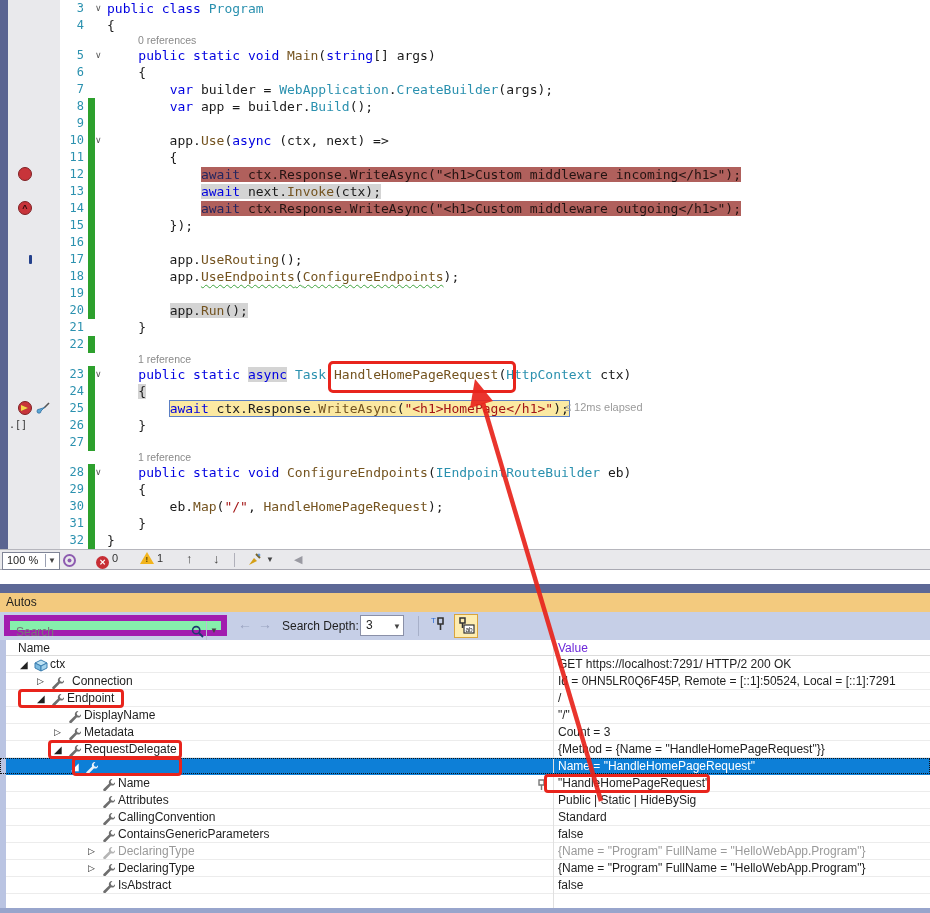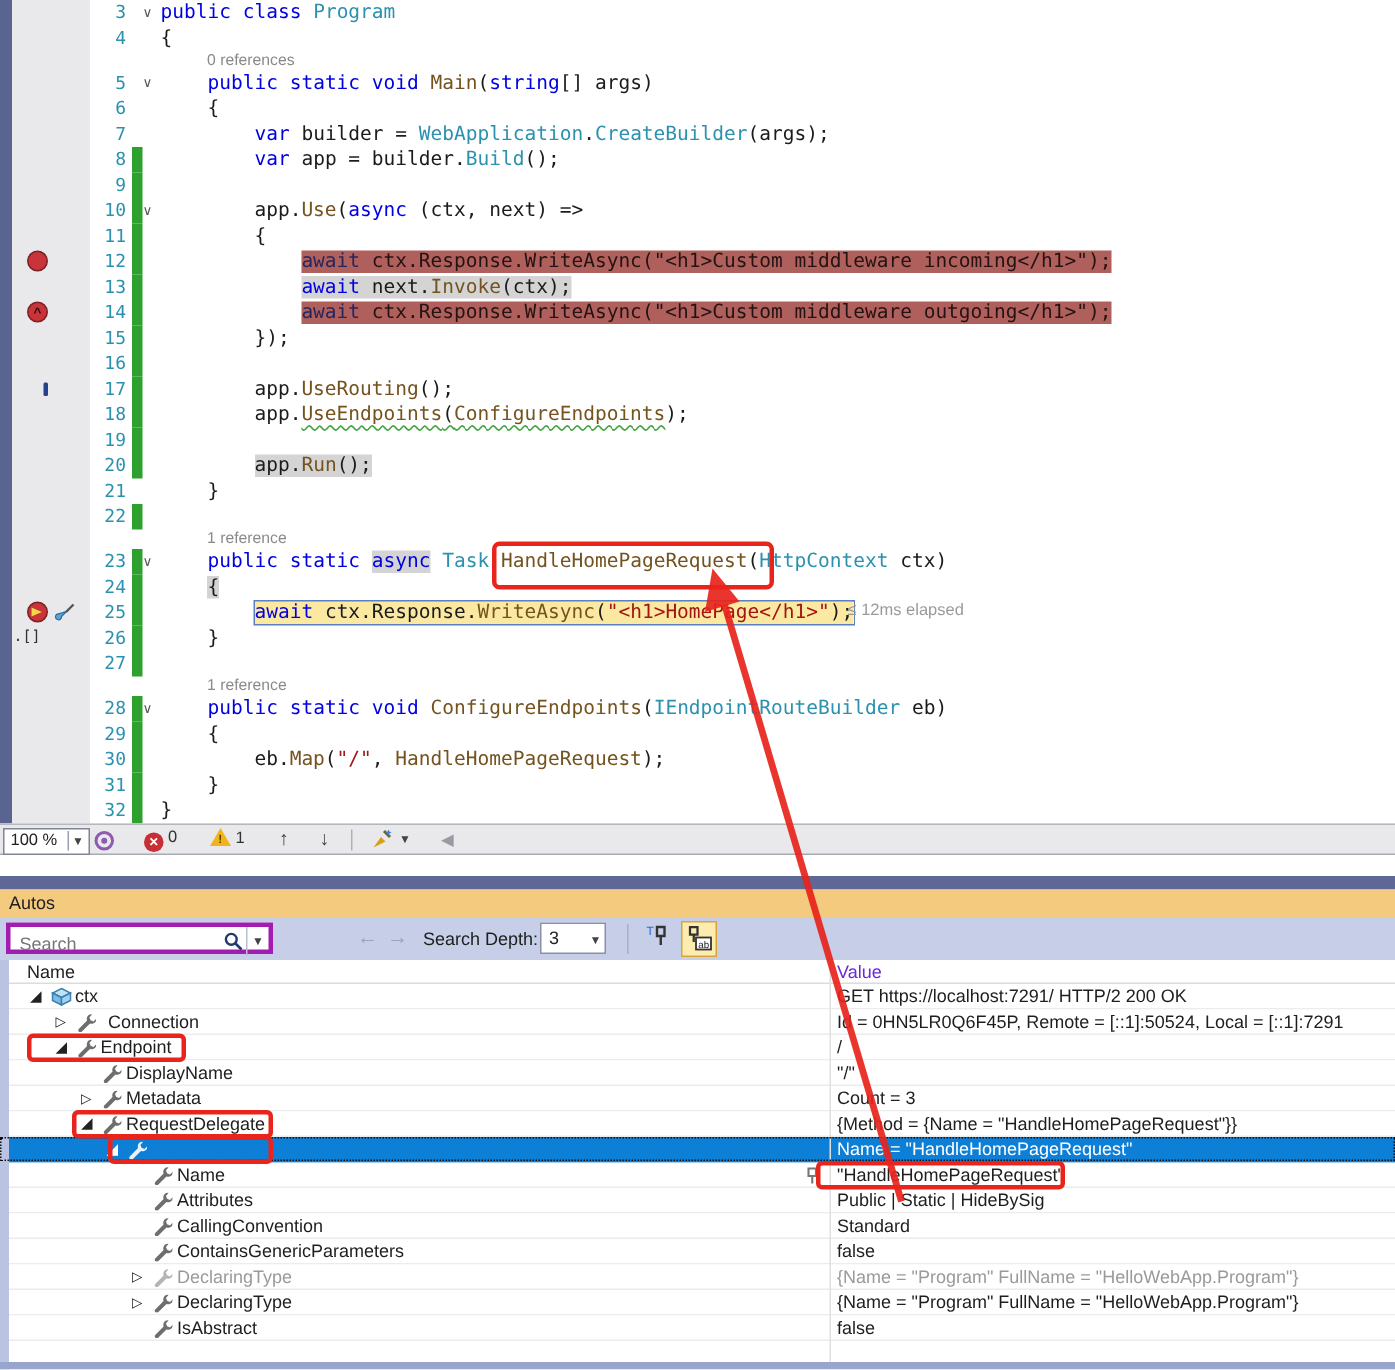--- a/index.html
+++ b/index.html
@@ -50,21 +50,21 @@
   .sb-sep{position:absolute;top:3px;width:1px;height:14px;background:#b0b0ba;}
 
   
   #gap-white{position:absolute;left:0;top:570px;width:930px;height:14px;background:#fff;}
   #splitter{position:absolute;left:0;top:584px;width:930px;height:9px;background:#5d6896;}
 
   
   #autos-title{position:absolute;left:0;top:593px;width:930px;height:19px;background:#f3ca7e;}
   #autos-title .t{position:absolute;left:6px;top:2px;font-size:12px;color:#1e1e1e;}
   #autos-toolbar{position:absolute;left:0;top:612px;width:930px;height:28px;background:#c6cfe7;}
-  #search-box{position:absolute;left:4px;top:3px;width:178px;height:21px;background:#ffffff;border:3px solid #a21caf;box-sizing:border-box;}
+  #search-box{position:absolute;left:4px;top:3px;width:223px;height:21px;background:#86efac;border:6px solid #a21caf;box-sizing:border-box;}
   #search-box input{position:absolute;left:4px;top:1px;width:170px;height:17px;border:0;outline:0;font:12px "Liberation Sans",sans-serif;color:#333;background:transparent;}
   #search-box input::placeholder{color:#777;}
   #search-mag{position:absolute;right:17px;top:3px;}
   #search-dd{position:absolute;right:0;top:0;width:14px;height:19px;border-left:1px solid #b9bfd2;font-size:8px;color:#444;text-align:center;line-height:19px;}
   .nav-arrow{position:absolute;top:4px;font-size:14px;color:#9aa3c0;}
   #depth-label{position:absolute;left:282px;top:7px;font-size:12px;color:#1e1e1e;}
   #depth-combo{position:absolute;left:360px;top:3px;width:44px;height:21px;background:#fff;border:1px solid #8a90a8;box-sizing:border-box;font-size:12px;color:#222;}
   #depth-combo .dv{position:absolute;left:5px;top:2px;}
   #depth-combo .da{position:absolute;right:2px;top:6px;font-size:8px;color:#444;}
   #tb-sep{position:absolute;left:418px;top:4px;width:1px;height:20px;background:#a7b0c9;}

